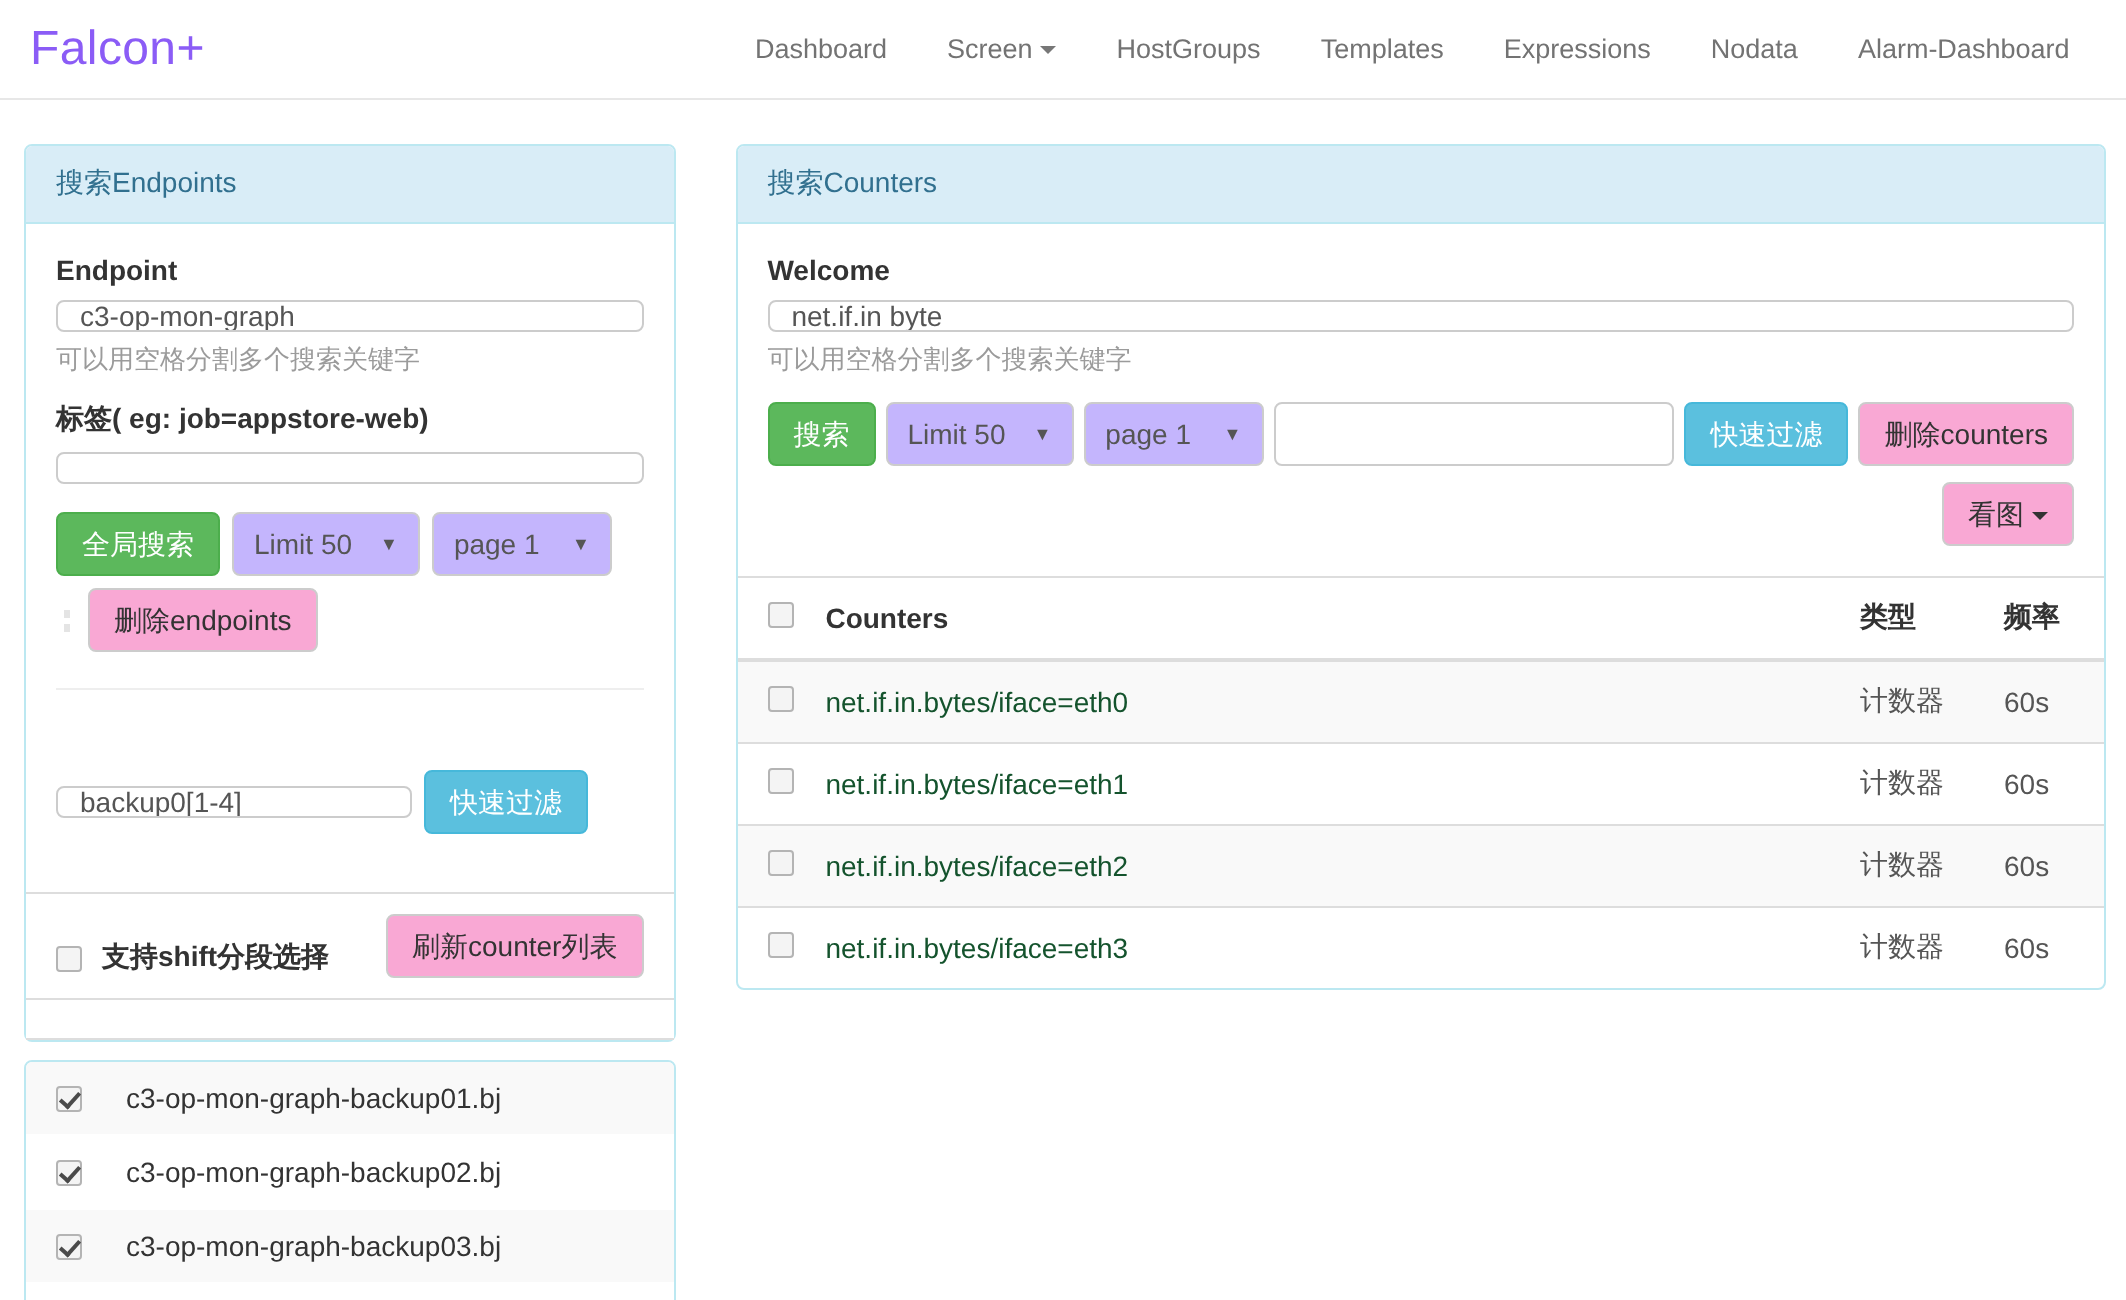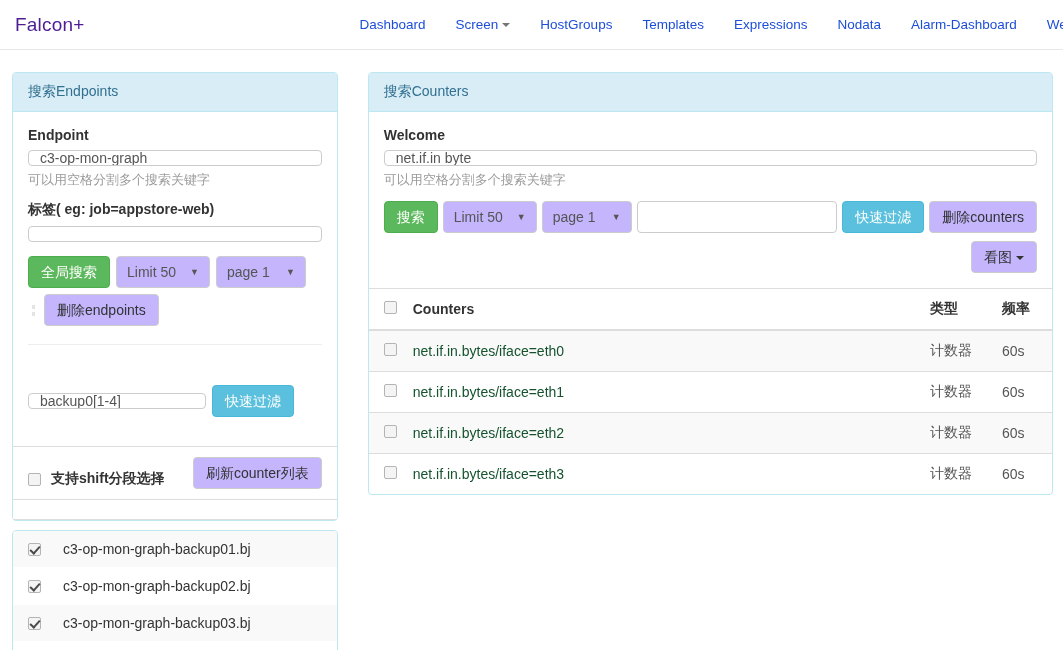--- a/index.html
+++ b/index.html
@@ -17,34 +17,34 @@
   .navbar {
     height: 50px;
     background: #ffffff;
     border-bottom: 1px solid #e7e7e7;
     display: flex;
     align-items: center;
     padding: 0 15px;
     position: relative;
   }
   .brand {
-    font-size: 19px;
-    color: #4c1d95;
+    font-size: 24px;
+    color: #8b5cf6;
     line-height: 20px;
     padding: 0 15px 0 0;
     letter-spacing: 0.2px;
     white-space: nowrap;
   }
   .nav-links {
     display: flex;
     align-items: center;
     margin-left: 245px;
   }
   .nav-link {
-    color: #1d4ed8;
+    color: #737373;
     font-size: 13.5px;
     padding: 15px 15px;
     text-decoration: none;
     white-space: nowrap;
     cursor: pointer;
   }
   .caret {
     display: inline-block;
     width: 0; height: 0;
     margin-left: 4px;
@@ -115,21 +115,21 @@
     line-height: 18px;
     border-radius: 4px;
     border: 1px solid transparent;
     cursor: pointer;
     white-space: nowrap;
     vertical-align: top;
     background: #fff;
   }
   .btn-success { background: #5cb85c; border-color: #4cae4c; color: #ffffff; }
   .btn-info    { background: #5bc0de; border-color: #46b8da; color: #ffffff; }
-  .btn-default { background: #c4b5fd; border-color: #cccccc; color: #333333; }
+  .btn-default { background: #f9a8d4; border-color: #cccccc; color: #333333; }
 
   .select-box {
     display: inline-flex;
     align-items: center;
     justify-content: space-between;
     height: 32px;
     min-width: 90px;
     padding: 6px 10px;
     border: 1px solid #cccccc;
     border-radius: 4px;

